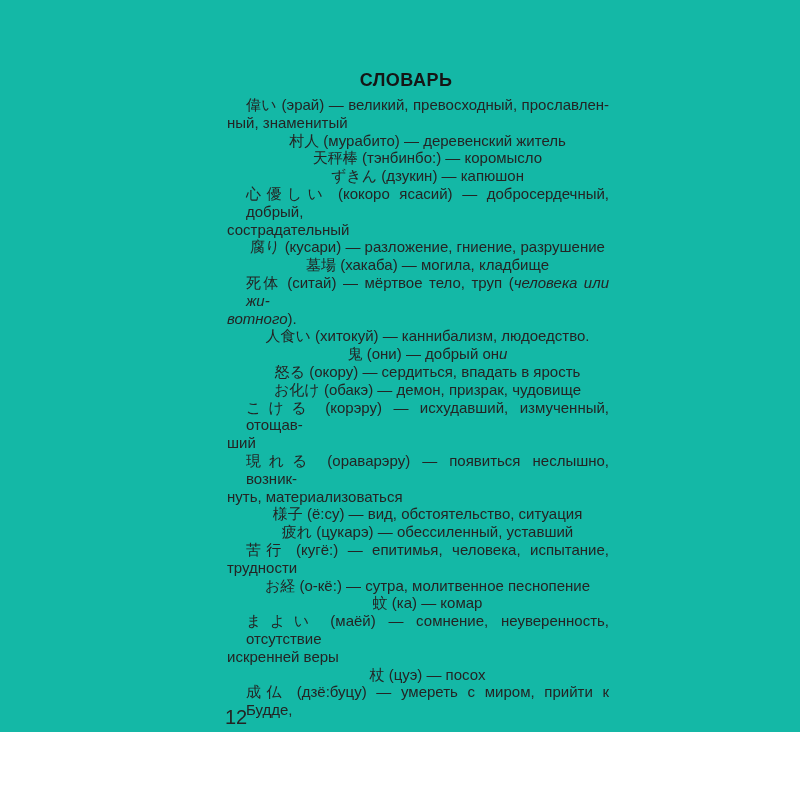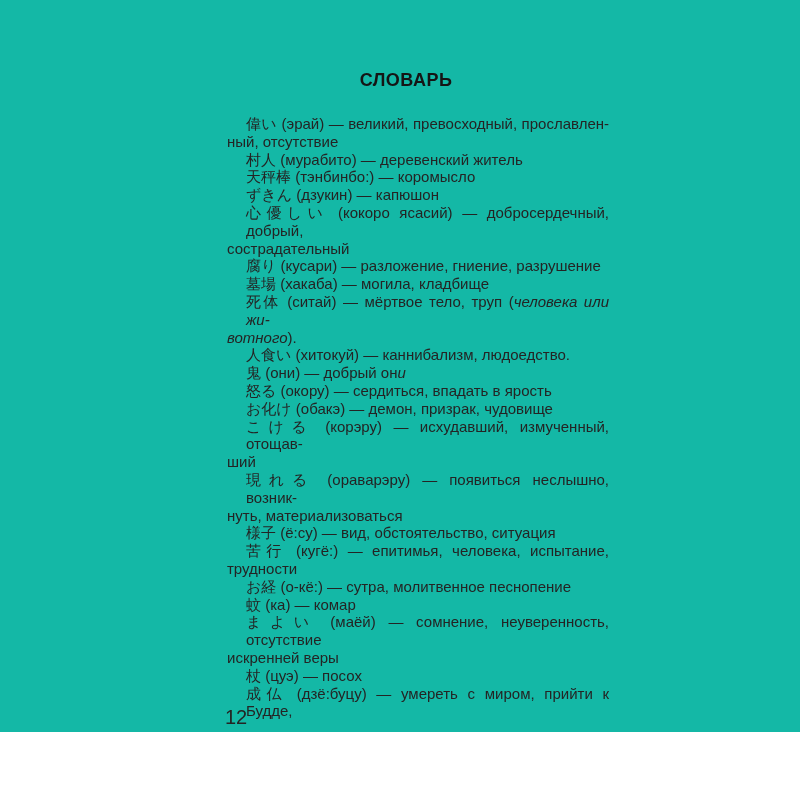--- a/index.html
+++ b/index.html
@@ -26,33 +26,34 @@
     margin: 0;
     text-align: center;
     font-size: 18px;
     line-height: 20px;
     font-weight: bold;
     letter-spacing: 0.5px;
     color: #151515;
   }
   .text-block {
     position: absolute;
-    top: 115px;
+    top: 96px;
     left: 227px;
     width: 382px;
     font-size: 15px;
     line-height: 17.8px;
     color: #242424;
   }
   .line {
     text-align: left;
     white-space: normal;
   }
   .line.indent {
     padding-left: 19px;
+    text-align: center;
   }
   .line.just {
     text-align: justify;
     text-align-last: justify;
   }
   .line i {
     font-style: italic;
   }
   .folio {
     position: absolute;
@@ -64,39 +65,40 @@
   }
 </style>
 </head>
 <body>
 
 <div class="page">
   <h1 class="title">СЛОВАРЬ</h1>
 
   <div class="text-block">
       <div class="line indent just"><span>偉い (эрай) — великий, превосходный, прославлен-</span></div>
-      <div class="line"><span>ный, отсутствие</span></div>
+      <div class="line"><span>ный, знаменитый</span></div>
       <div class="line indent"><span>村人 (мурабито) — деревенский житель</span></div>
       <div class="line indent"><span>天秤棒 (тэнбинбо:) — коромысло</span></div>
       <div class="line indent"><span>ずきん (дзукин) — капюшон</span></div>
       <div class="line indent just"><span>心優しい (кокоро ясасий) — добросердечный, добрый,</span></div>
       <div class="line"><span>сострадательный</span></div>
       <div class="line indent"><span>腐り (кусари) — разложение, гниение, разрушение</span></div>
       <div class="line indent"><span>墓場 (хакаба) — могила, кладбище</span></div>
       <div class="line indent just"><span>死体 (ситай) — мёртвое тело, труп (</span><i>человека или жи-</i></div>
       <div class="line"><i>вотного</i><span>).</span></div>
       <div class="line indent"><span>人食い (хитокуй) — каннибализм, людоедство.</span></div>
       <div class="line indent"><span>鬼 (они) — добрый он</span><i>и</i></div>
       <div class="line indent"><span>怒る (окору) — сердиться, впадать в ярость</span></div>
       <div class="line indent"><span>お化け (обакэ) — демон, призрак, чудовище</span></div>
       <div class="line indent just"><span>こける (корэру) — исхудавший, измученный, отощав-</span></div>
       <div class="line"><span>ший</span></div>
       <div class="line indent just"><span>現れる (ораварэру) — появиться неслышно, возник-</span></div>
       <div class="line"><span>нуть, материализоваться</span></div>
       <div class="line indent"><span>様子 (ё:су) — вид, обстоятельство, ситуация</span></div>
+      <div class="line indent"><span>疲れ (цукарэ) — обессиленный, уставший</span></div>
       <div class="line indent just"><span>苦行 (кугё:) — епитимья, человека, испытание,</span></div>
       <div class="line"><span>трудности</span></div>
       <div class="line indent"><span>お経 (о-кё:) — сутра, молитвенное песнопение</span></div>
       <div class="line indent"><span>蚊 (ка) — комар</span></div>
       <div class="line indent just"><span>まよい (маёй) — сомнение, неуверенность, отсутствие</span></div>
       <div class="line"><span>искренней веры</span></div>
       <div class="line indent"><span>杖 (цуэ) — посох</span></div>
       <div class="line indent just"><span>成仏 (дзё:буцу) — умереть с миром, прийти к Будде,</span></div>
     </div>
 

